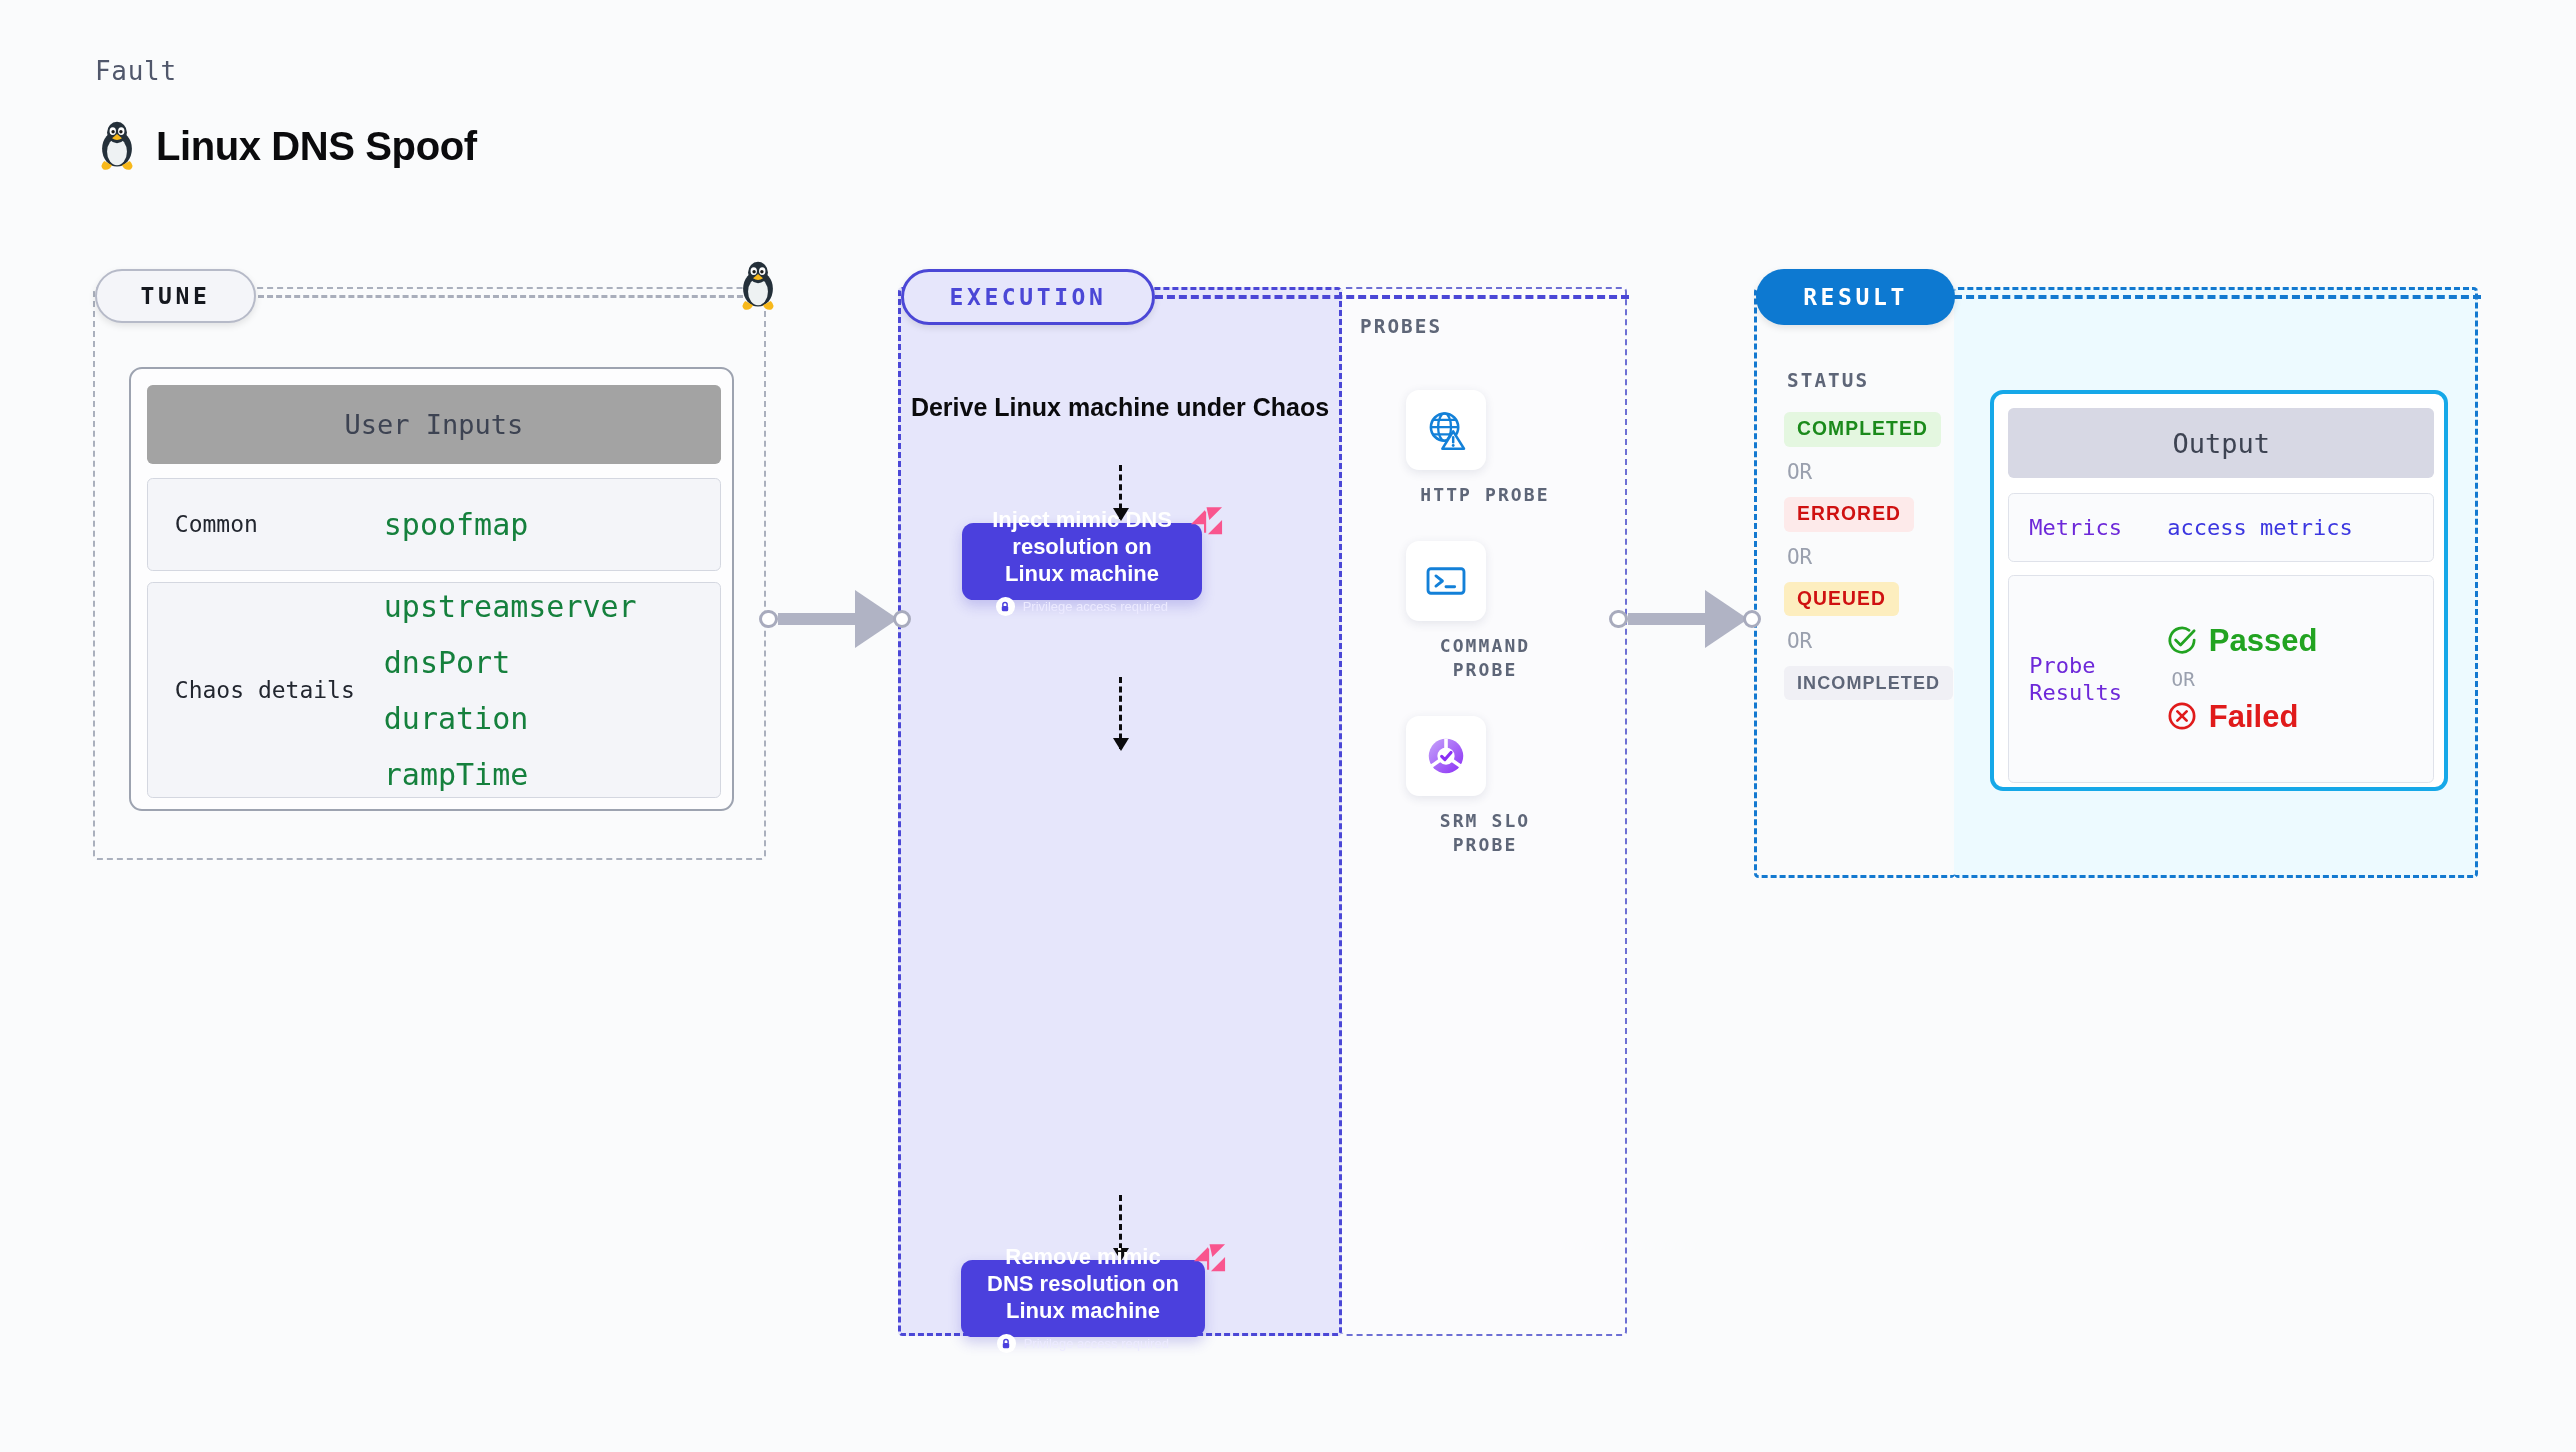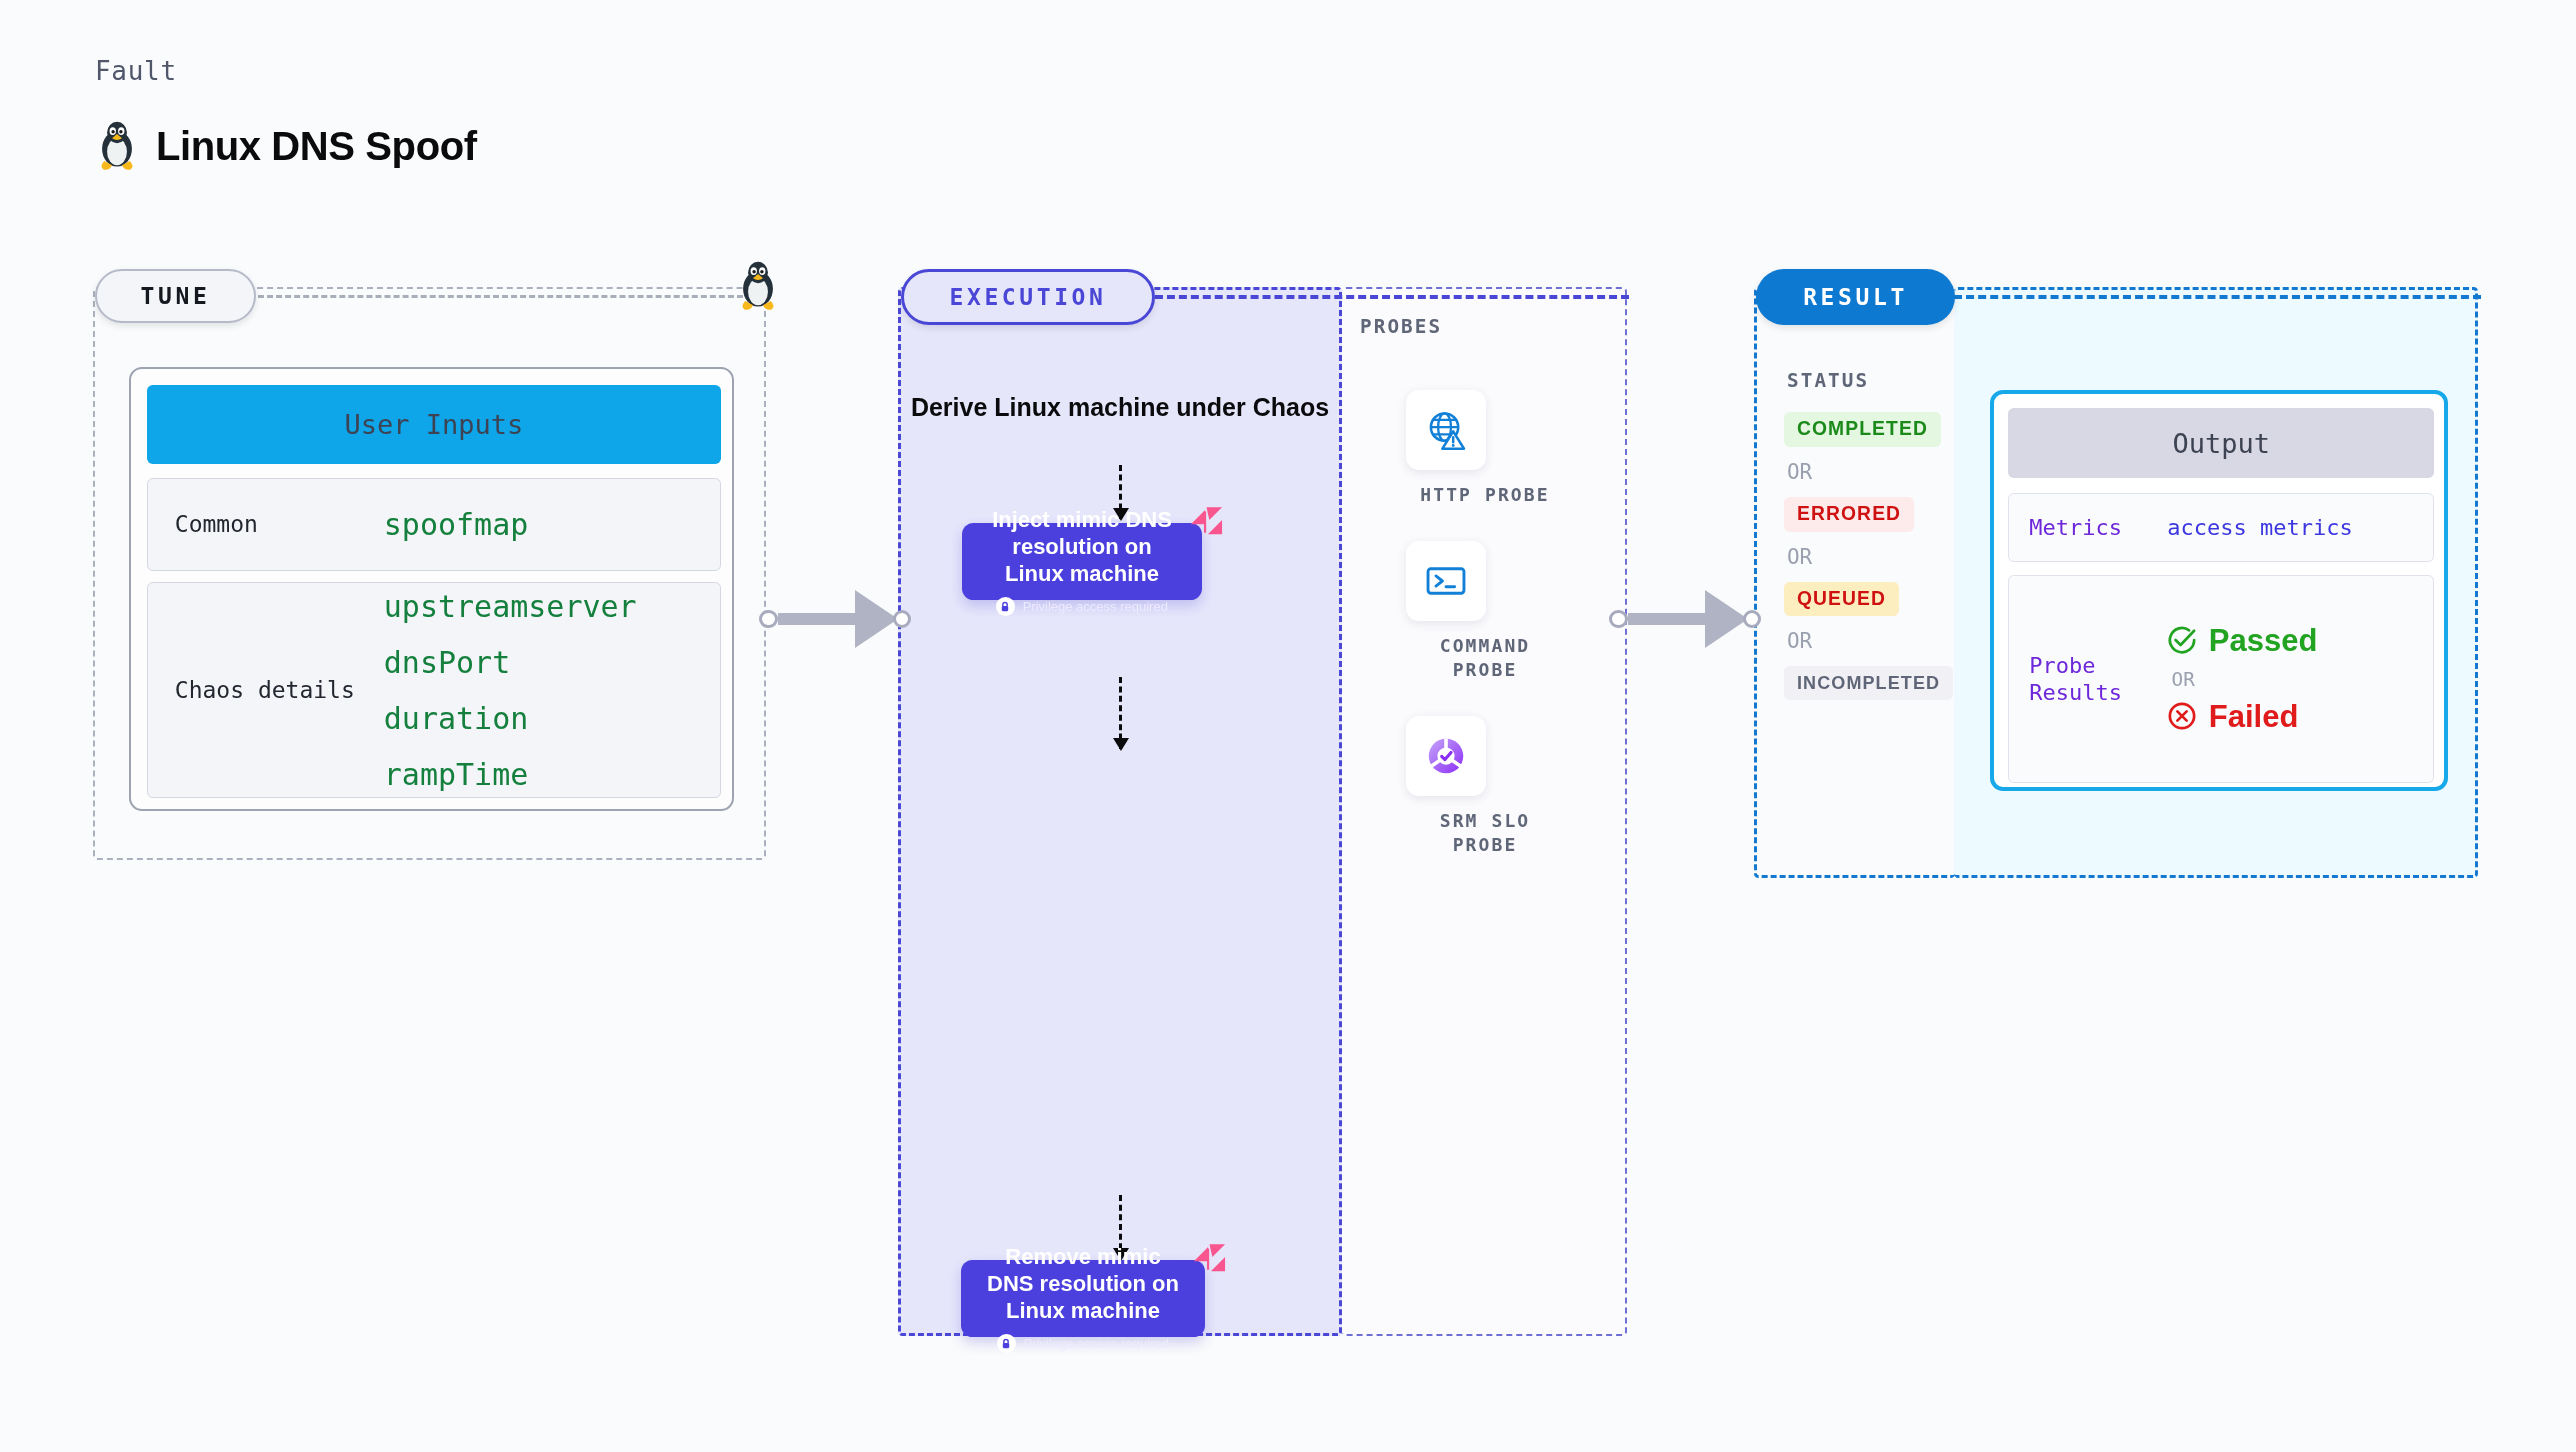--- a/index.html
+++ b/index.html
@@ -86,21 +86,21 @@
     left: 1954px; top: 295px; width: 527px; border-top: 4.3px dashed #1379d0;
   }
 
   
   .tune-card {
     position: absolute; left: 129px; top: 367px; width: 605px; height: 444px;
     background: #fdfdfe; border: 2.9px solid #9da3b0; border-radius: 13px;
   }
   .card-head {
     position: absolute; left: 15.8px; top: 15.8px; width: 574px; height: 79px;
-    background: #0ea5e9; border-radius: 5.7px;
+    background: #a3a3a3; border-radius: 5.7px;
     display: flex; align-items: center; justify-content: center;
     font-family: "DejaVu Sans Mono", monospace; font-size: 27px; color: #3d4352;
   }
   .tune-row {
     position: absolute; background: #f4f5f9; border: 1.4px solid #d4d7e0;
     border-radius: 5.7px; display: flex; align-items: center;
   }
   .tune-row-common { left: 15.8px; top: 109px; width: 574px; height: 93px; }
   .tune-row-chaos  { left: 15.8px; top: 213px; width: 574px; height: 216px; }
   .row-key {

